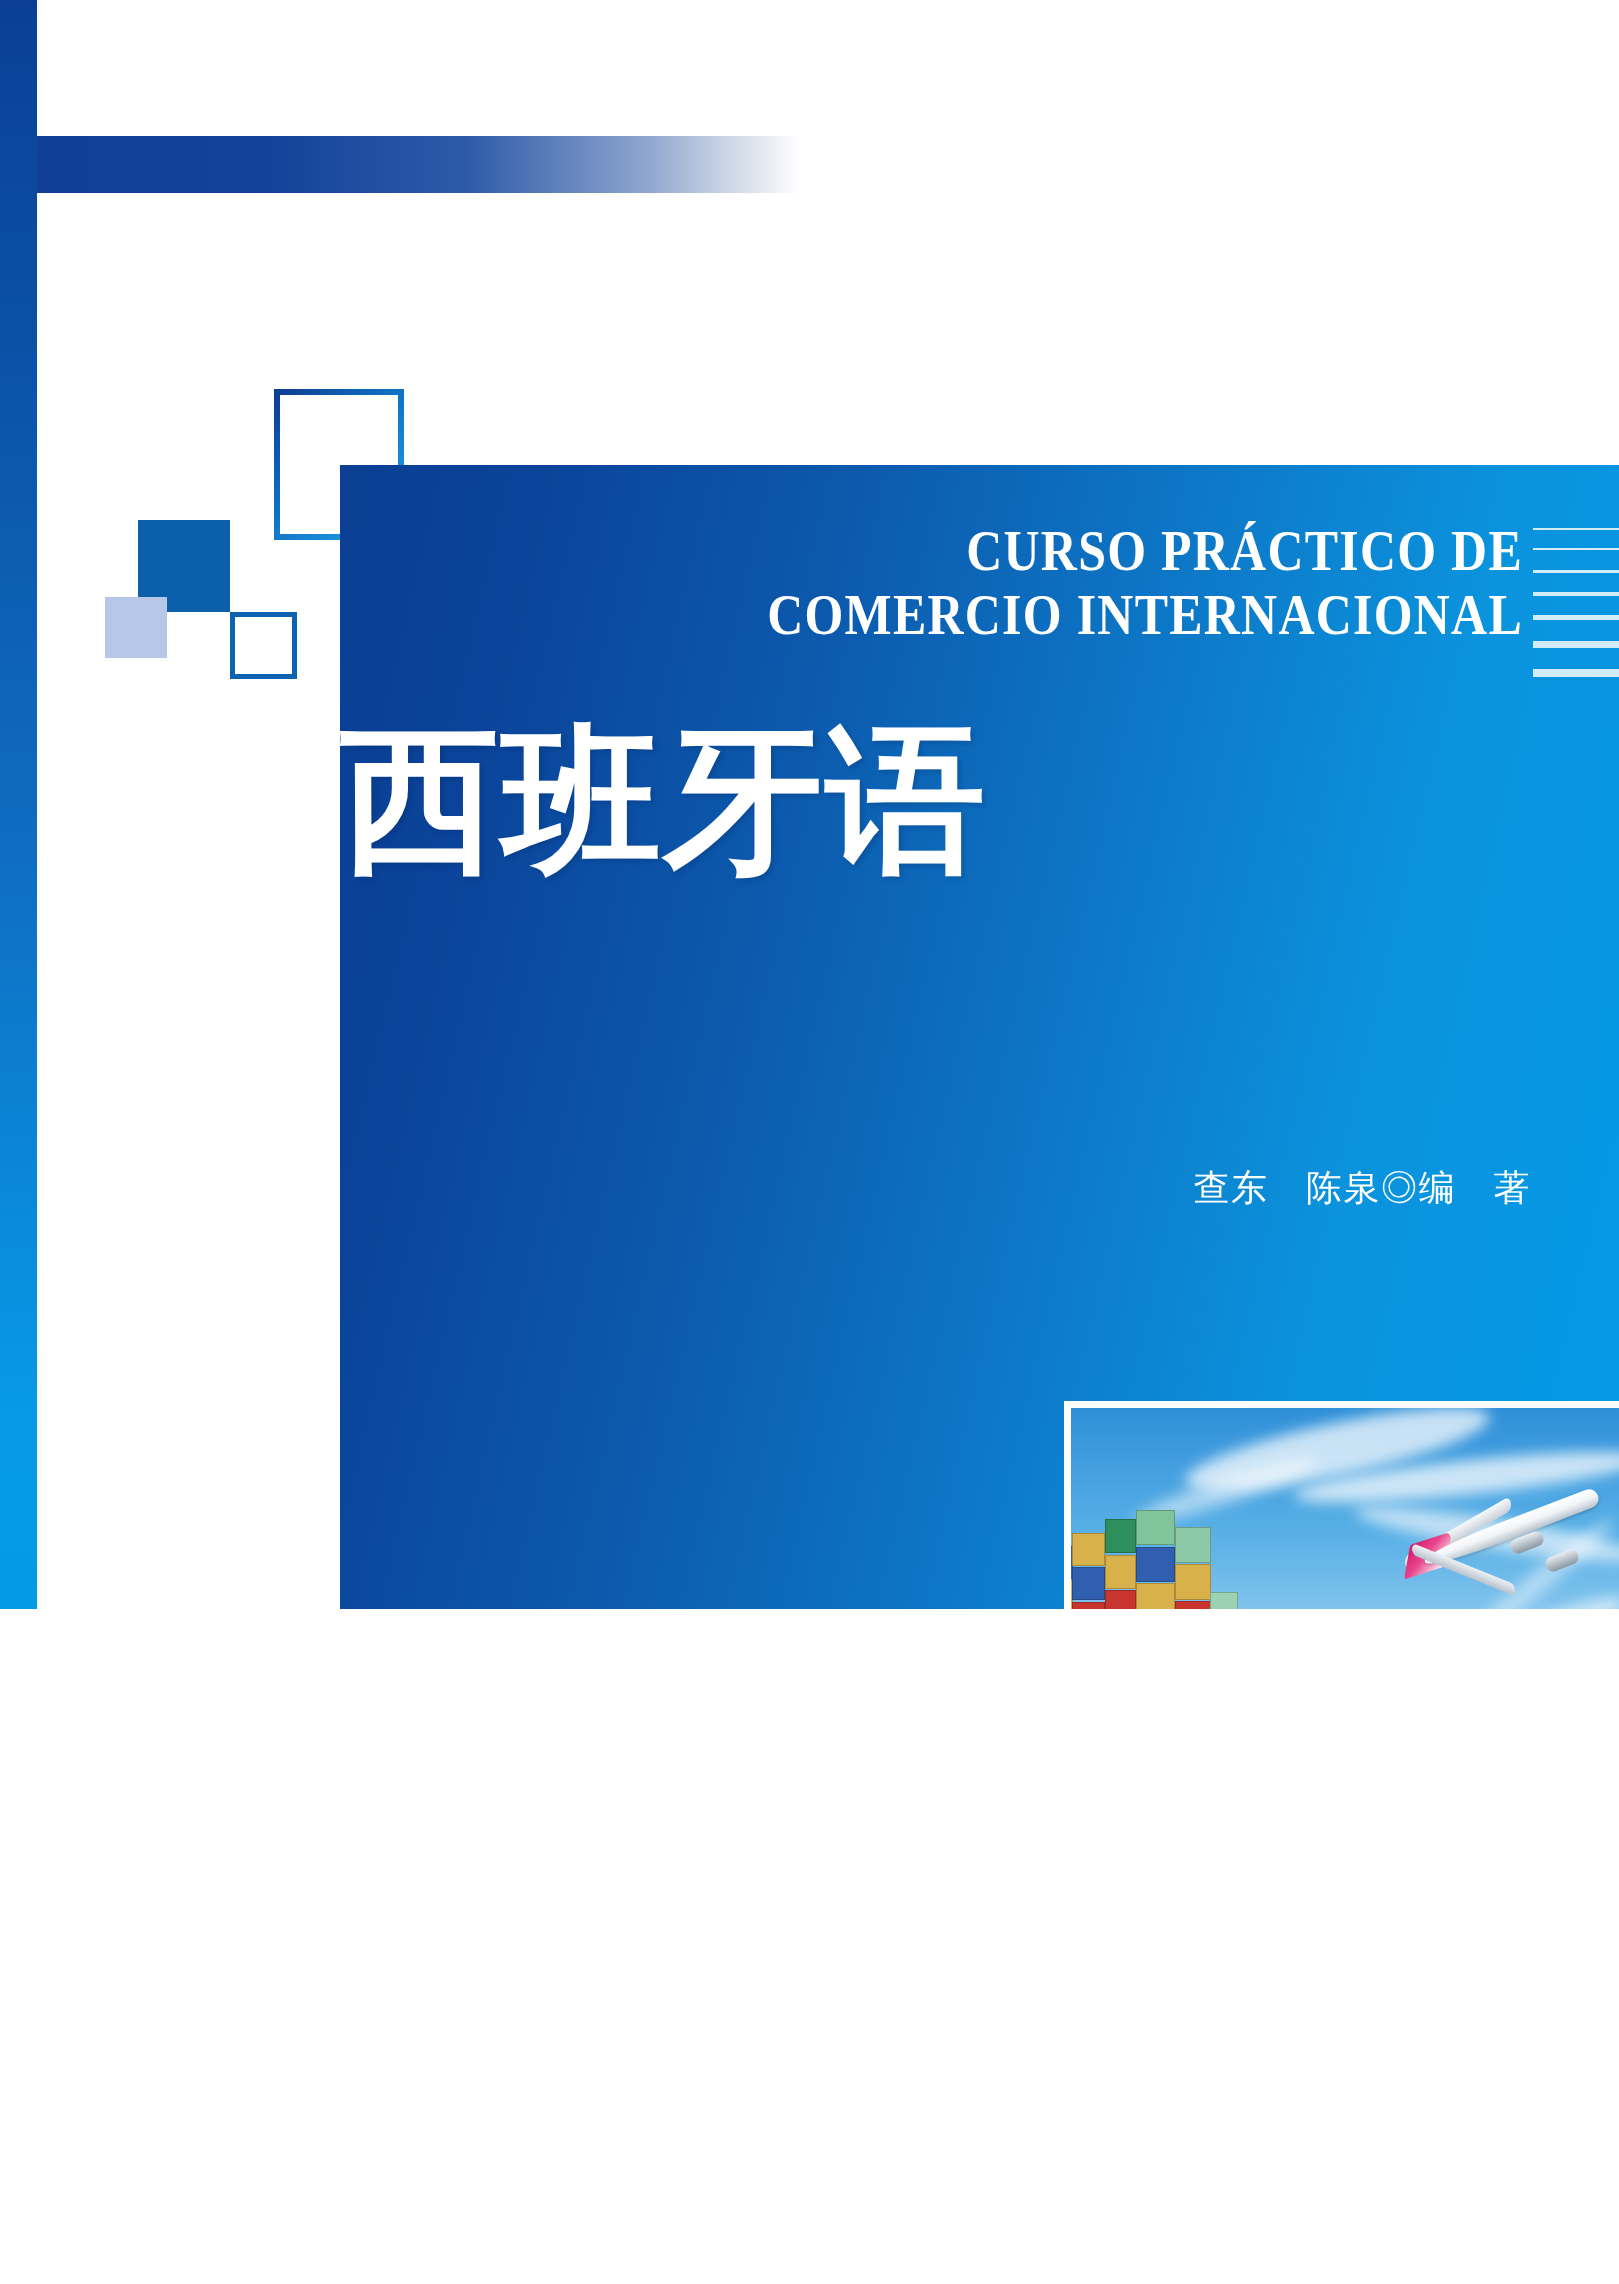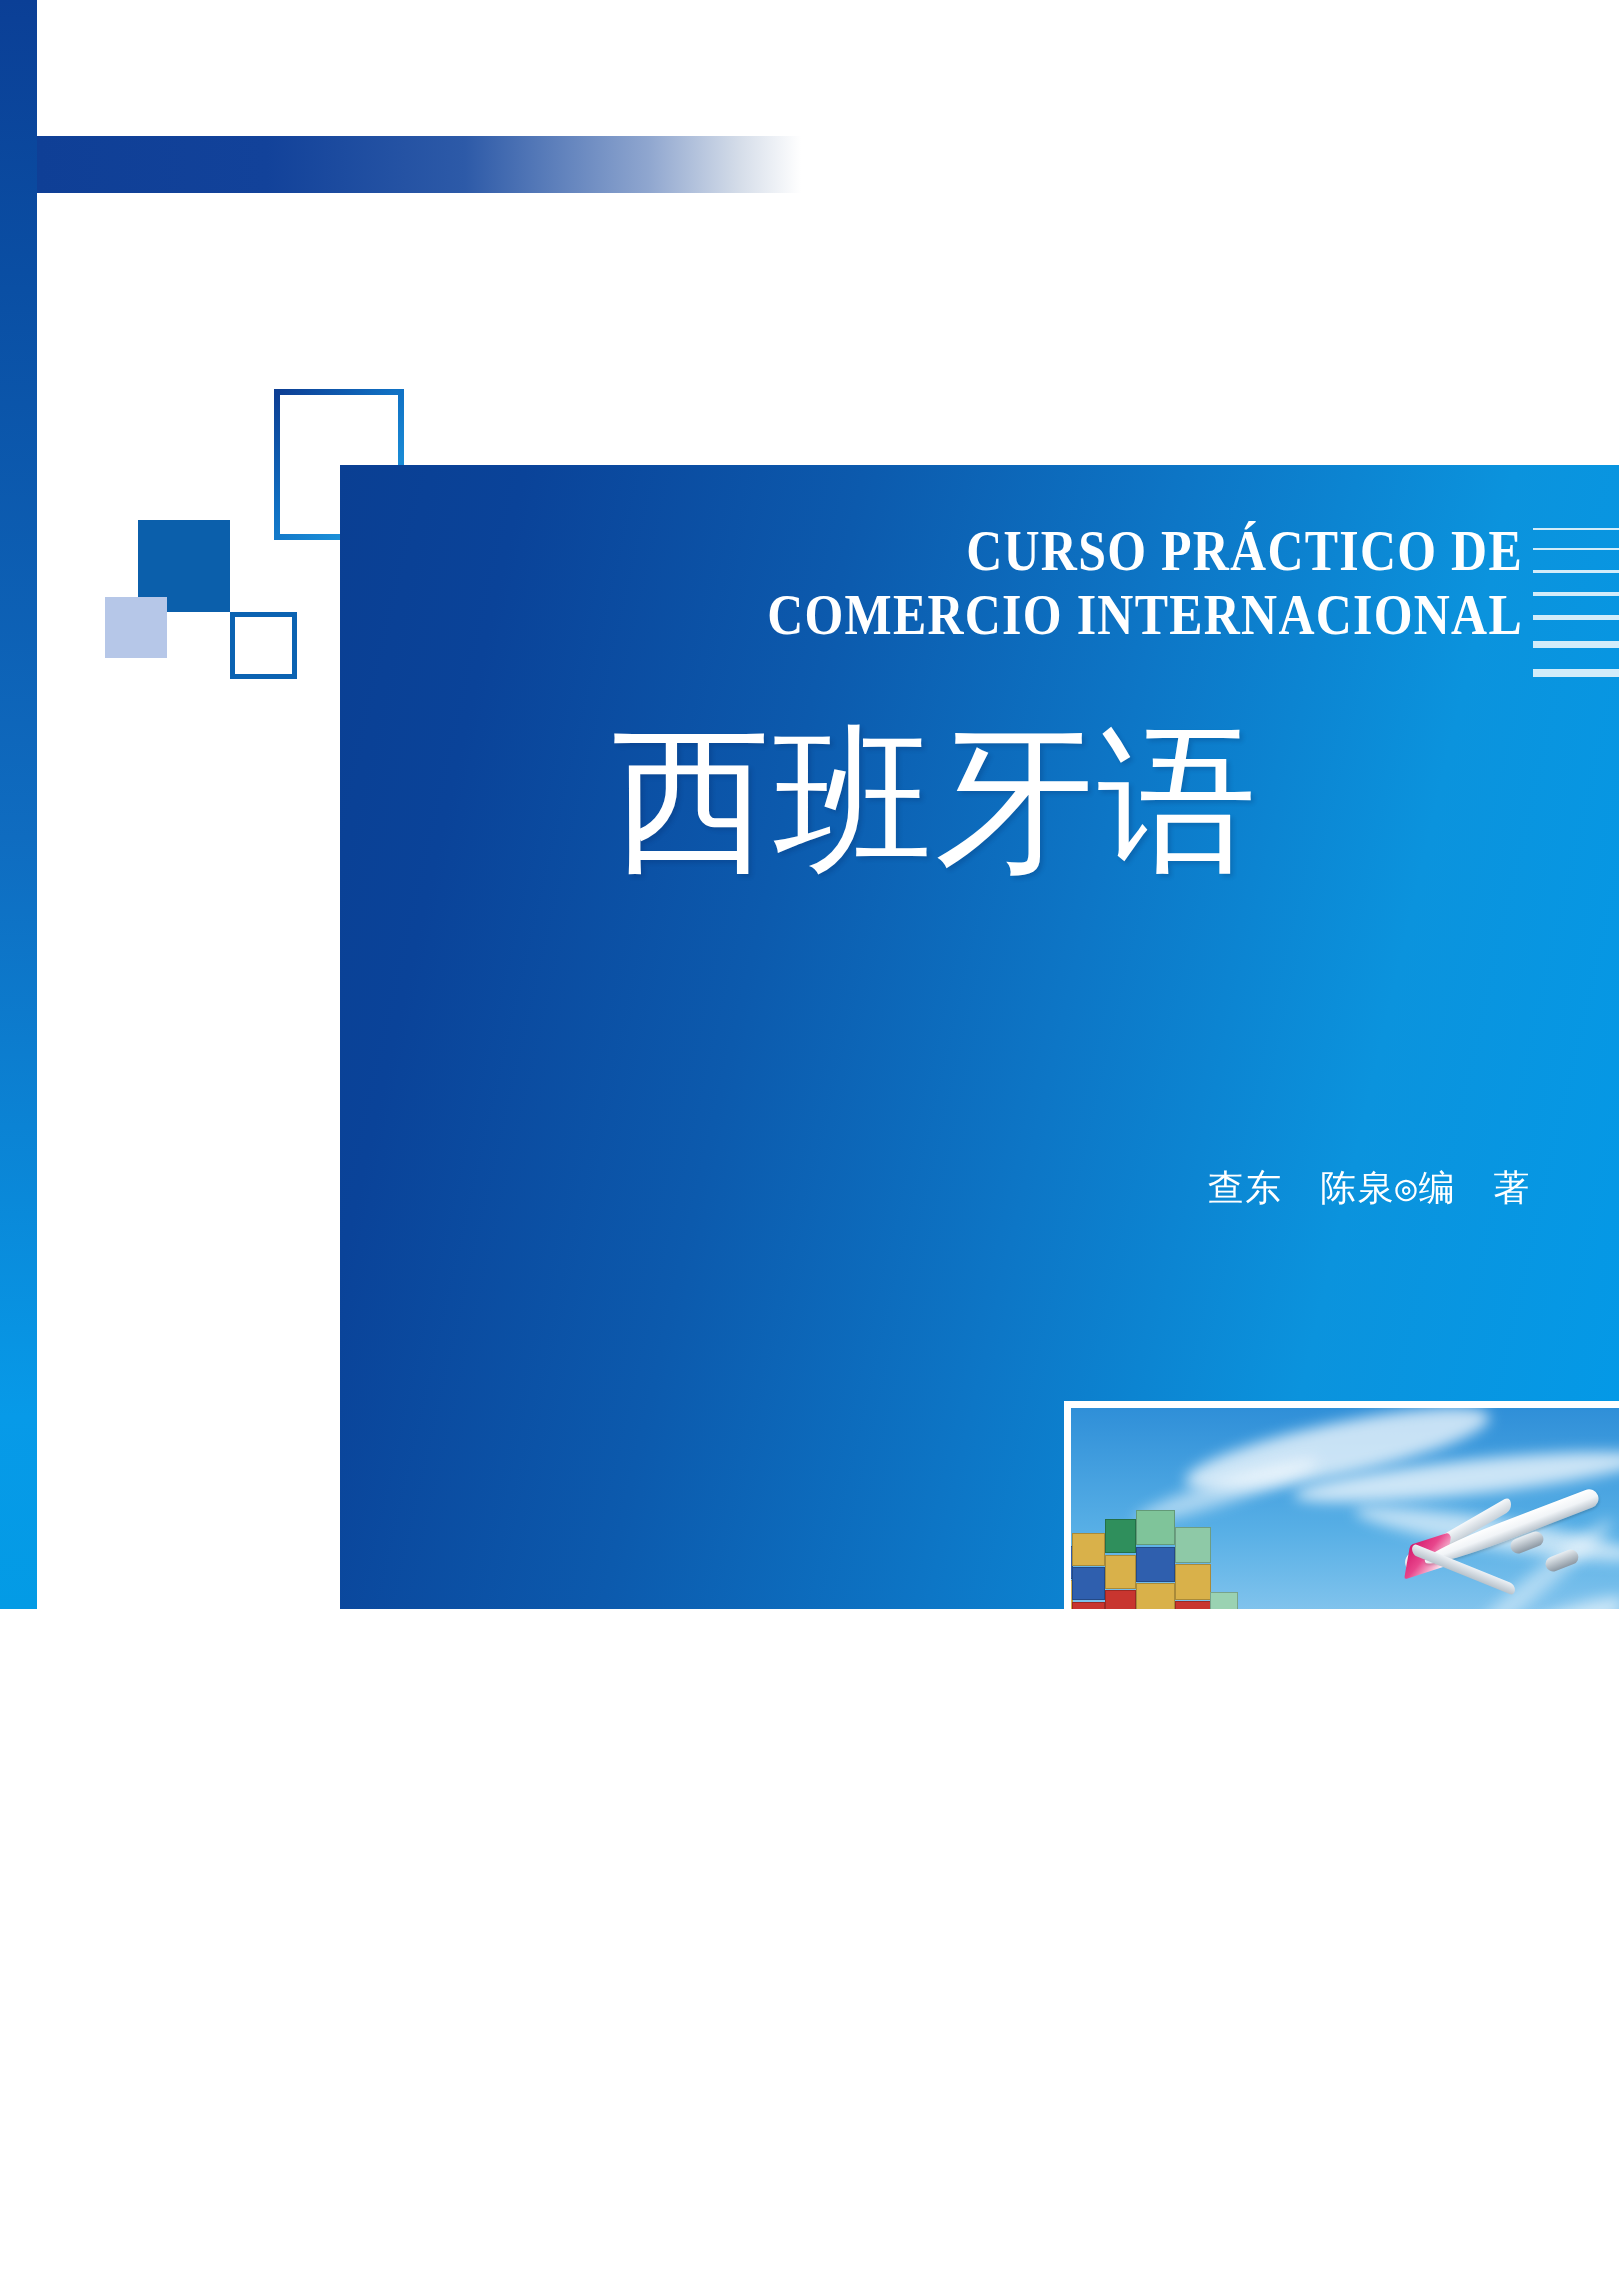--- a/index.html
+++ b/index.html
@@ -142,41 +142,41 @@
   .rules i:nth-child(5) { top: 87px; height: 5.2px; }
   .rules i:nth-child(6) { top: 113px; height: 6.7px; }
   .rules i:nth-child(7) { top: 141px; height: 8.2px; }
 
   
   .cn-title {
     position: absolute;
     left: 340px;
     top: 708px;
     width: 1191px;
-    text-align: center;
+    text-align: left;
     color: #ffffff;
     font-family: "DejaVu Sans", "Liberation Sans", sans-serif;
-    font-weight: normal;
+    font-weight: bold;
     font-size: 159px;
     line-height: 184px;
     letter-spacing: 3px;
     white-space: nowrap;
     text-shadow: 3px 3px 4.4px rgba(2,30,80,0.18);
   }
   .cn-title .ln { display: block; }
 
   
   .authors {
     position: absolute;
     left: 340px;
     top: 1164px;
     width: 1191px;
     text-align: right;
     color: #ffffff;
-    font-family: Liberation Mono, monospace;
+    font-family: Liberation Serif, serif;
     font-size: 36px;
     letter-spacing: 1.5px;
     white-space: nowrap;
   }
 
   
   .photo-frame {
     position: absolute;
     left: 1064px;
     top: 1401px;

